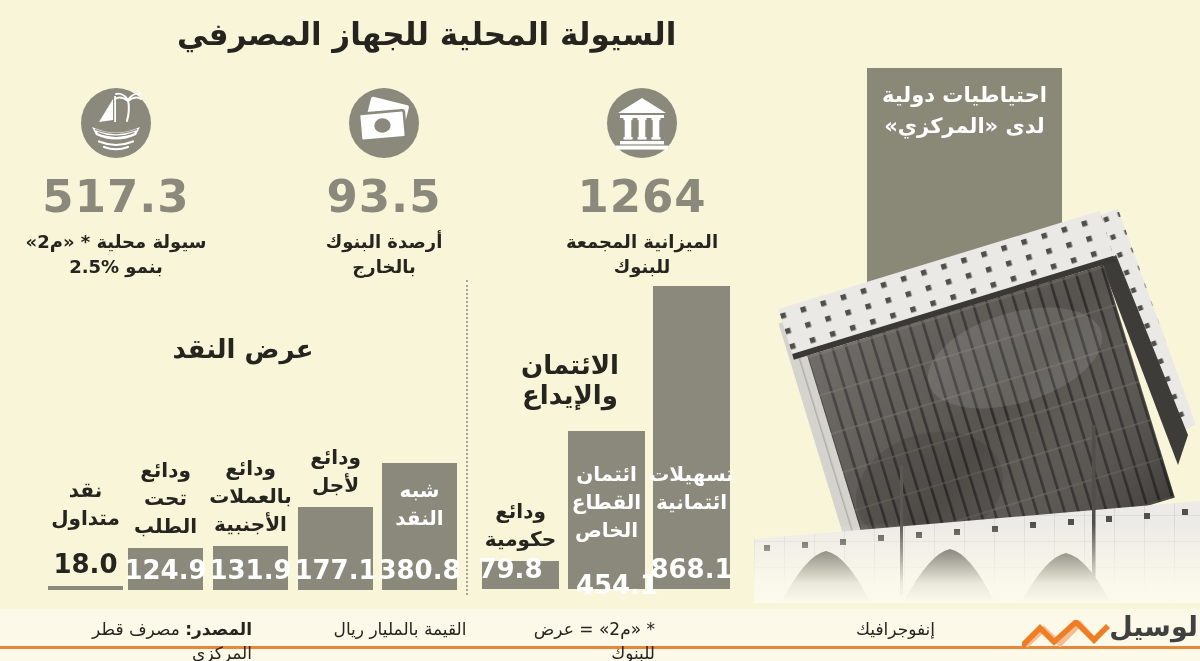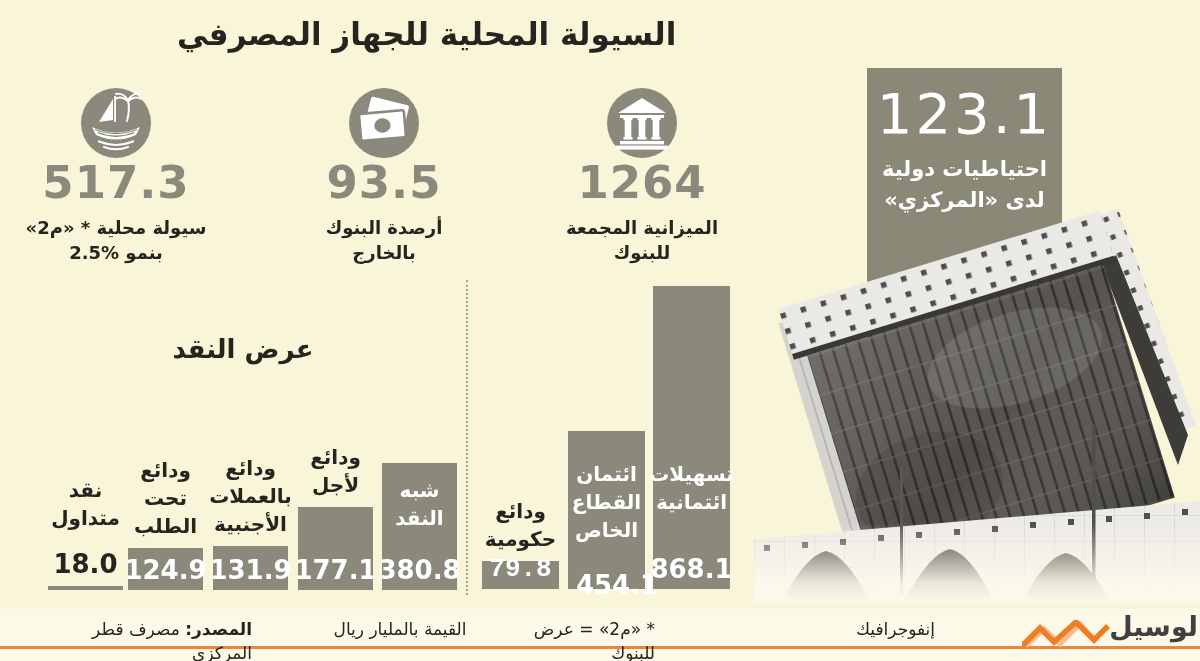--- a/index.html
+++ b/index.html
@@ -9,21 +9,21 @@
   }
   .abs{position:absolute;}
   .ar{direction:rtl;}
   .pre{white-space:pre-line;}
   .center{text-align:center;}
 
   .page-title{left:177px;top:16px;width:500px;font-size:31px;font-weight:bold;text-align:left;}
 
   .stat{position:absolute;top:86px;width:200px;text-align:center;}
   .stat .icon-wrap{width:74px;height:74px;margin:0 auto;}
-  .stat-value{font-size:45px;font-weight:bold;line-height:1;color:#8a897b;margin-top:0;letter-spacing:1px;}
+  .stat-value{font-size:45px;font-weight:bold;line-height:1;color:#8a897b;margin-top:14px;letter-spacing:1px;}
   .stat-label{font-size:18px;font-weight:600;line-height:25px;margin-top:10px;}
 
   .reserves-box{left:867px;top:68px;width:195px;height:392px;background:#8a8978;text-align:center;color:#fff;}
   .reserves-value{font-size:56px;line-height:1;margin-top:18px;letter-spacing:3px;}
   .reserves-label{font-size:21px;font-weight:bold;line-height:31px;margin-top:12px;}
 
   .chart-title{font-size:26px;font-weight:bold;line-height:30px;text-align:center;}
   .divider{left:466px;top:280px;height:315px;width:0;border-left:2px dotted #a5a494;}
 
   .bar{position:absolute;background:#8a897b;}
@@ -115,21 +115,20 @@
         <rect x="15" y="55" width="44" height="3.4" fill="#fff"></rect>
         <rect x="11" y="59.6" width="52" height="4" fill="#fff"></rect>
       </svg>
     </div>
     <div class="stat-value">1264</div>
     <div class="stat-label ar pre">الميزانية المجمعة
 للبنوك</div>
   </div>
 
   <div class="abs reserves-box">
-    <div class="reserves-value">123.1</div>
     <div class="reserves-label ar pre">احتياطيات دولية
 لدى «المركزي»</div>
   </div>
 
   <svg class="abs" style="left:754px;top:203px;" width="446" height="400" viewBox="0 0 446 400">
     <defs>
       <pattern id="pDots" width="21" height="16" patternUnits="userSpaceOnUse">
         <rect width="21" height="16" fill="#ebe9e5"></rect>
         <rect x="7" y="5" width="5.5" height="5.5" fill="#514f4a"></rect>
       </pattern>
@@ -195,20 +194,22 @@
     <rect x="338" y="222" width="3.5" height="170" fill="#514f4a"></rect>
     <path d="M28,398 Q52,352 72,348 Q92,352 116,398 Z" fill="#47453f"></path>
     <path d="M150,398 Q176,350 196,346 Q216,350 240,398 Z" fill="#413f3a"></path>
     <path d="M268,398 Q292,354 312,350 Q332,354 356,398 Z" fill="#47453f"></path>
     <rect x="0" y="320" width="446" height="80" fill="url(#gFade)"></rect>
   </svg>
 
   <div class="abs divider"></div>
 
   <div class="abs chart-title ar" style="left:168px;top:334px;width:150px;">عرض النقد</div>
+  <div class="abs chart-title ar pre" style="left:494px;top:350px;width:152px;">الائتمان
+والإيداع</div>
 
   <div class="abs" style="left:0;top:0;width:1200px;height:661px;">
       <div class="bar" style="left: 48px; bottom: 71px; width: 75px; height: 4px; background: rgb(138, 137, 123);"></div>
       <div class="bar-value out" style="left: 40px; width: 91px; bottom: 83px;">18.0</div>
       <div class="bar-label out" style="left: 30px; width: 111px; bottom: 129px;">نقد
 متداول</div>
       <div class="bar" style="left: 128px; bottom: 71px; width: 75px; height: 42px; background: rgb(138, 137, 123);"></div>
       <div class="bar-value in" style="left: 120px; width: 91px; bottom: 77px;">124.9</div>
       <div class="bar-label out" style="left: 110px; width: 111px; bottom: 121px;">ودائع
 تحت
@@ -222,21 +223,21 @@
       <div class="bar-value in" style="left: 290px; width: 91px; bottom: 77px;">177.1</div>
       <div class="bar-label out" style="left: 280px; width: 111px; bottom: 162px;">ودائع
 لأجل</div>
       <div class="bar" style="left: 382px; bottom: 71px; width: 75px; height: 127px; background: rgb(138, 137, 123);"></div>
       <div class="bar-value in" style="left: 374px; width: 91px; bottom: 77px;">380.8</div>
       <div class="bar-label in" style="left: 376px; width: 87px; top: 476px;">شبه
 النقد</div>
     </div>
   <div class="abs" style="left:0;top:0;width:1200px;height:661px;">
       <div class="bar" style="left: 482px; bottom: 72px; width: 77px; height: 28px; background: rgb(138, 137, 123);"></div>
-      <div class="bar-value in" style="left: 474px; width: 93px; bottom: 78px; font-family: Liberation Mono, monospace;">79.8</div>
+      <div class="bar-value in" style="left: 464px; width: 93px; bottom: 78px;">79.8</div>
       <div class="bar-label out" style="left: 464px; width: 113px; bottom: 108px;">ودائع
 حكومية</div>
       <div class="bar" style="left: 568px; bottom: 72px; width: 77px; height: 158px; background: rgb(138, 137, 123);"></div>
       <div class="bar-value in" style="left: 560px; width: 114px; bottom: 62px;">454.1</div>
       <div class="bar-label in" style="left: 562px; width: 89px; top: 460px;">ائتمان
 القطاع
 الخاص</div>
       <div class="bar" style="left: 653px; bottom: 72px; width: 77px; height: 303px; background: rgb(138, 137, 123);"></div>
       <div class="bar-value in" style="left: 645px; width: 93px; bottom: 78px;">868.1</div>
       <div class="bar-label in" style="left: 647px; width: 89px; top: 460px;">تسهيلات

